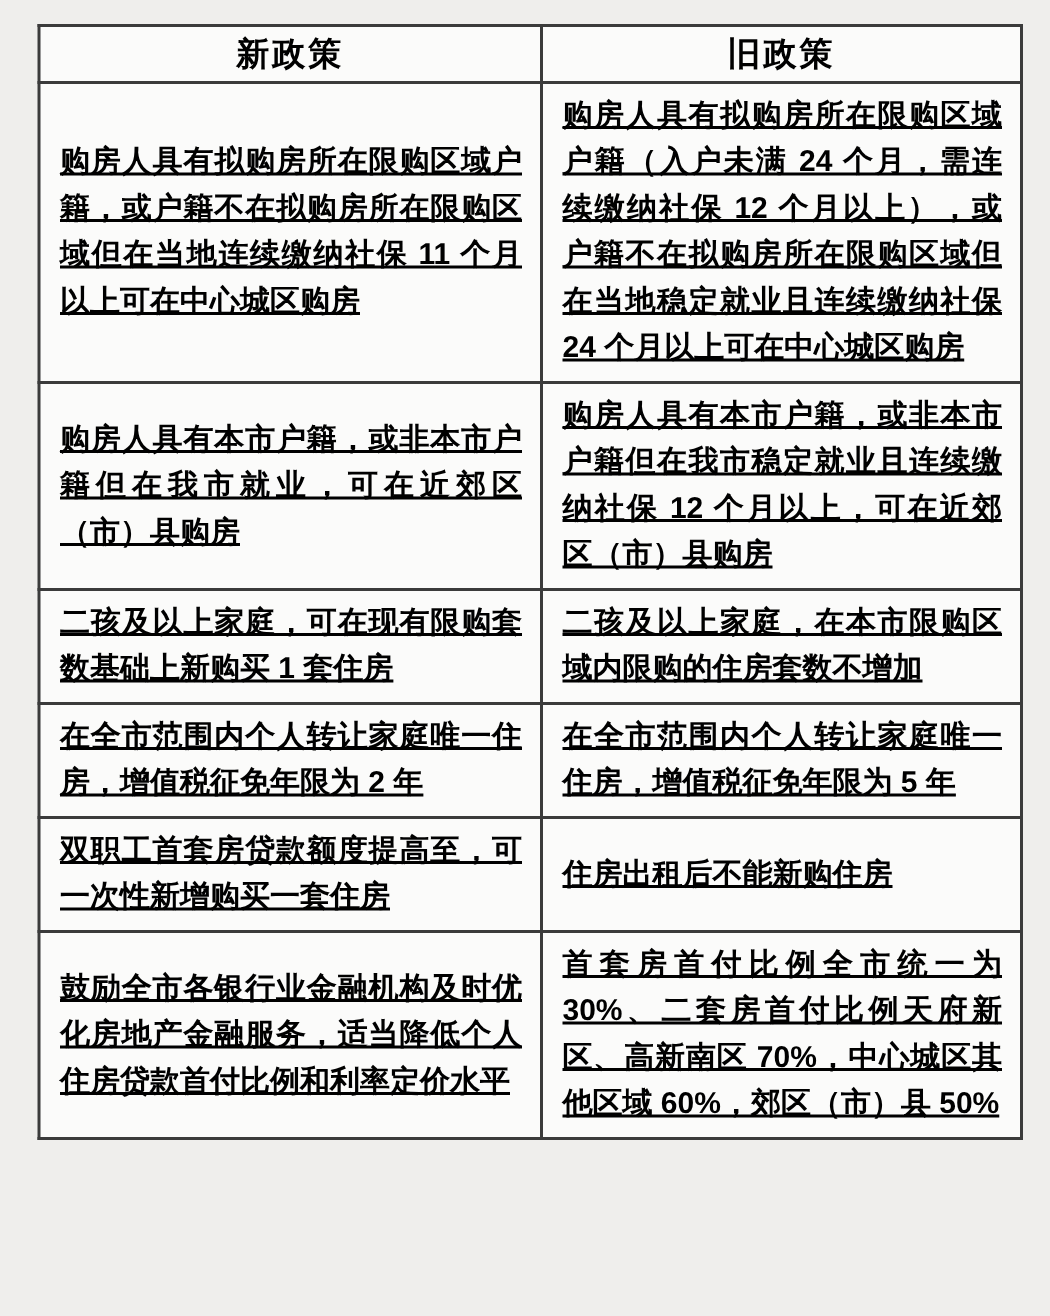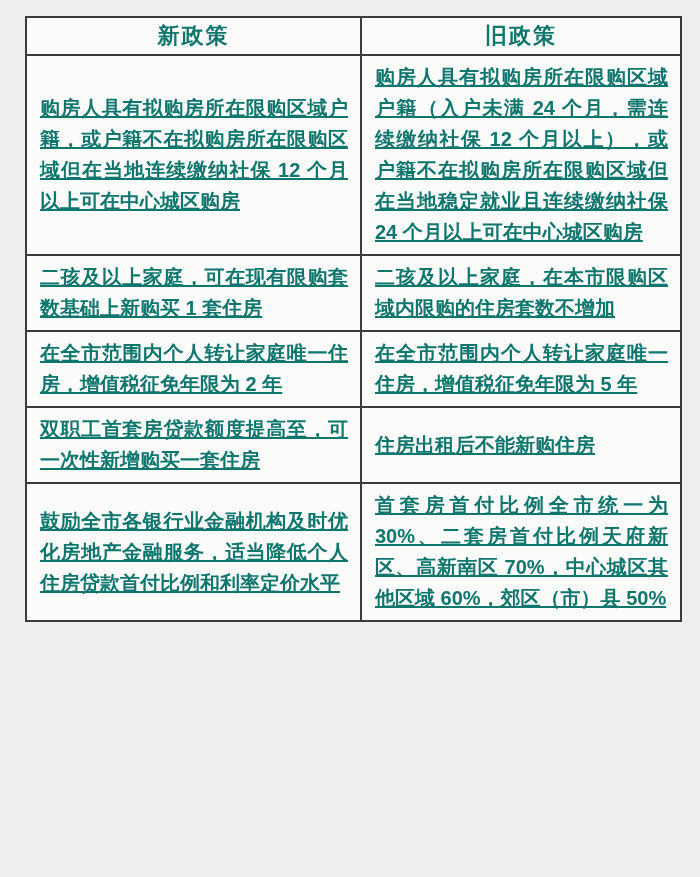--- a/index.html
+++ b/index.html
@@ -24,21 +24,21 @@
     border-collapse: collapse;
     table-layout: fixed;
     width: 655px;
     background: #fbfbfa;
   }
   table.policy-table col.c-new { width: 335px; }
   table.policy-table col.c-old { width: 320px; }
   table.policy-table th,
   table.policy-table td {
     border: 2px solid #3b3b3b;
-    color: #0f766e;
+    color: #000000;
     font-weight: 700;
     vertical-align: middle;
     box-sizing: border-box;
   }
   table.policy-table th {
     font-size: 22px;
     text-align: center;
     padding: 3px 6px;
     height: 33px;
     letter-spacing: 2px;
@@ -69,22 +69,26 @@
       <col class="c-old">
     </colgroup>
     <thead>
       <tr>
         <th>新政策</th>
         <th>旧政策</th>
       </tr>
     </thead>
     <tbody>
       <tr class="r1">
-        <td>购房人具有拟购房所在限购区域户籍，或户籍不在拟购房所在限购区域但在当地连续缴纳社保 12 个月以上可在中心城区购房</td>
+        <td>购房人具有拟购房所在限购区域户籍，或户籍不在拟购房所在限购区域但在当地连续缴纳社保 11 个月以上可在中心城区购房</td>
         <td>购房人具有拟购房所在限购区域户籍（入户未满 24 个月，需连续缴纳社保 12 个月以上），或户籍不在拟购房所在限购区域但在当地稳定就业且连续缴纳社保 24 个月以上可在中心城区购房</td>
+      </tr>
+      <tr class="r2">
+        <td>购房人具有本市户籍，或非本市户籍但在我市就业，可在近郊区（市）县购房</td>
+        <td>购房人具有本市户籍，或非本市户籍但在我市稳定就业且连续缴纳社保 12 个月以上，可在近郊区（市）县购房</td>
       </tr>
       <tr class="r3">
         <td>二孩及以上家庭，可在现有限购套数基础上新购买 1 套住房</td>
         <td>二孩及以上家庭，在本市限购区域内限购的住房套数不增加</td>
       </tr>
       <tr class="r5">
         <td>在全市范围内个人转让家庭唯一住房，增值税征免年限为 2 年</td>
         <td>在全市范围内个人转让家庭唯一住房，增值税征免年限为 5 年</td>
       </tr>
       <tr class="r6">

